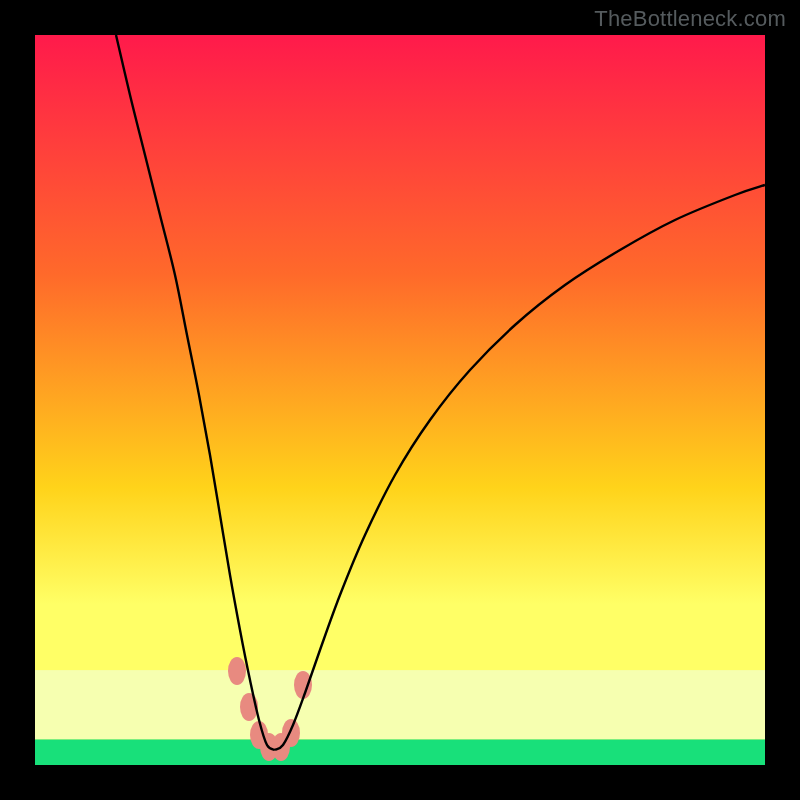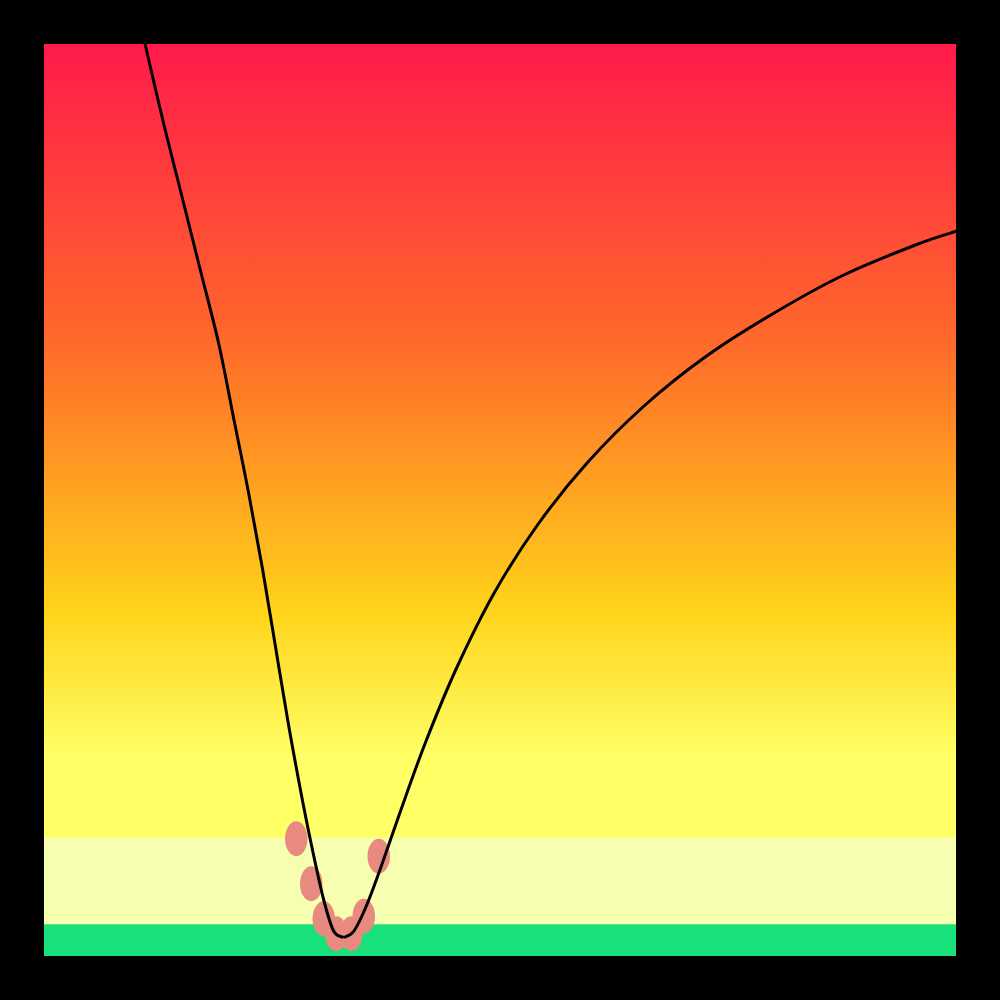--- a/index.html
+++ b/index.html
@@ -6,20 +6,21 @@
   .frame{position:absolute;left:0;top:0;width:800px;height:800px;background:#000}
   .plot{position:absolute;left:35px;top:35px;width:730px;height:730px;overflow:hidden}
   .grad{position:absolute;left:0;top:0;width:100%;height:100%}
   .watermark{position:absolute;top:6px;right:14px;color:#555b5e;font-size:22px;font-weight:400;letter-spacing:.2px}
   svg{position:absolute;left:0;top:0}
 </style>
 </head>
 <body>
 
 <div class="frame">
+  <div class="watermark">TheBottleneck.com</div>
 
   <div class="plot">
     <svg id="grad-svg" class="grad" width="730" height="730" viewBox="0 0 730 730" preserveAspectRatio="none">
       <defs>
         <linearGradient id="g" x1="0" y1="0" x2="0" y2="1">
           <stop id="s0" offset="0%" stop-color="#ff1a4b"></stop>
           <stop id="s1" offset="33%" stop-color="#ff6a2a"></stop>
           <stop id="s2" offset="62%" stop-color="#ffd31a"></stop>
           <stop id="s3" offset="78%" stop-color="#ffff66"></stop>
         </linearGradient>

